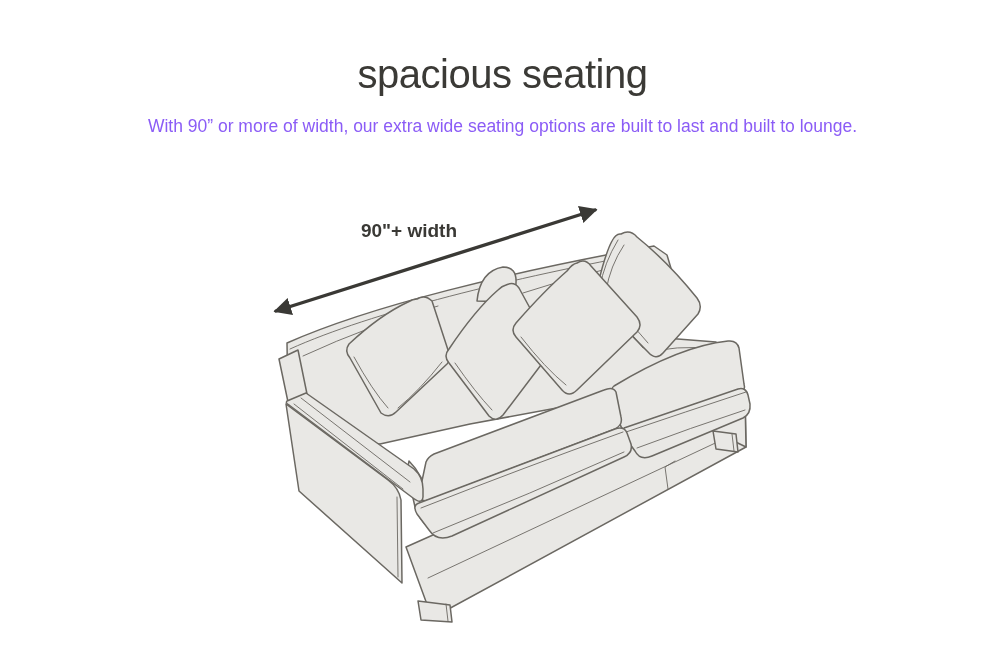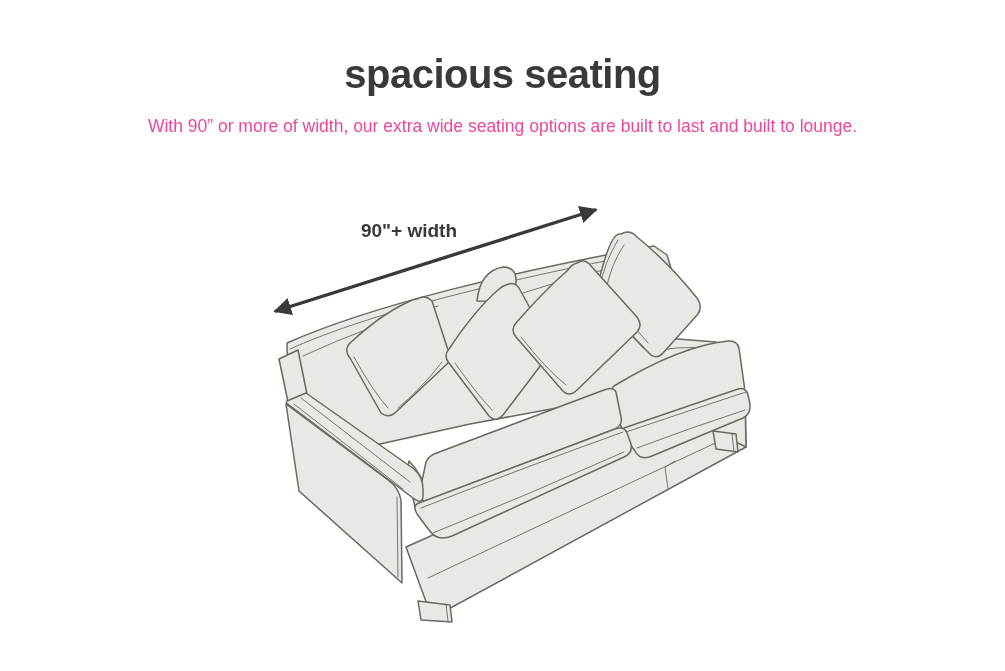--- a/index.html
+++ b/index.html
@@ -7,29 +7,29 @@
   .stage{
     position:relative;
     width:1005px; height:671px;
     background:#ffffff;
     overflow:hidden;
     font-family:"Liberation Sans", sans-serif;
   }
   .headline{
     position:absolute; top:52px; left:0; width:100%;
     text-align:center;
-    font-size:40px; line-height:44px; font-weight:700;
+    font-size:40px; line-height:44px; font-weight:400;
     letter-spacing:-0.5px;
     color:#3b3a36;
   }
   .subheadline{
     position:absolute; top:113px; left:0; width:100%;
     text-align:center;
     font-size:17.5px; line-height:26px; font-weight:400;
-    color:#ec4899;
+    color:#8b5cf6;
   }
   .art{
     position:absolute; top:0; left:0; width:1005px; height:671px;
   }
   svg text.dim-label{
     font-family:"Liberation Sans", sans-serif;
     font-size:19px; font-weight:700;
   }
 </style>
 </head>

